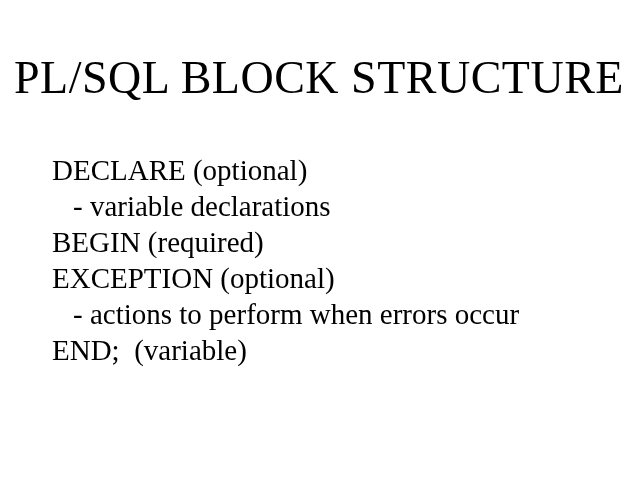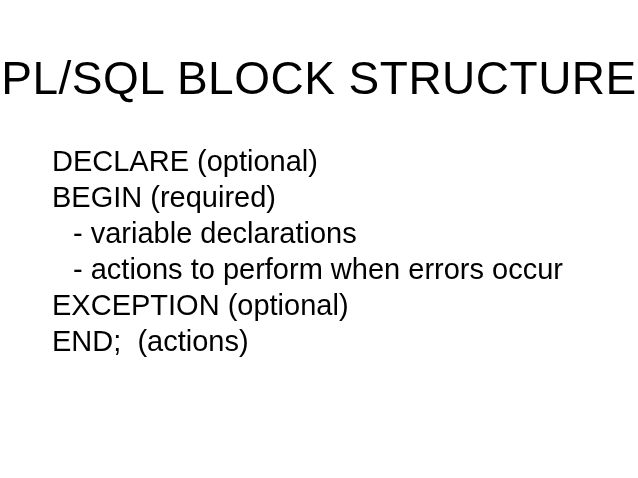--- a/index.html
+++ b/index.html
@@ -6,39 +6,39 @@
     margin: 0;
     padding: 0;
     background: #ffffff;
   }
   .slide {
     position: relative;
     width: 638px;
     height: 377px;
     background: #ffffff;
     color: #000000;
-    font-family: Liberation Sans, sans-serif;
+    font-family: Liberation Serif, serif;
     overflow: hidden;
   }
   .slide-title {
     position: absolute;
     top: 53px;
     left: 0;
     width: 100%;
     margin: 0;
     text-align: center;
     font-size: 46px;
     font-weight: 400;
     letter-spacing: 0.5px;
     line-height: 1.1;
     white-space: pre-wrap;
   }
   .slide-body {
     position: absolute;
-    top: 143px;
+    top: 152px;
     left: 52px;
     right: 10px;
   }
   .body-line {
     font-size: 29px;
     line-height: 36px;
     font-weight: 400;
     white-space: pre-wrap;
   }
   .indent-0 { padding-left: 0; }
@@ -46,19 +46,19 @@
   .indent-2 { padding-left: 14px; }
 </style>
 </head>
 <body>
 
 <div class="slide">
   <h1 class="slide-title">PL/SQL BLOCK STRUCTURE</h1>
 
   <div class="slide-body">
     <div class="body-line indent-0">DECLARE (optional)</div>
+    <div class="body-line indent-1">- variable declarations</div>
     <div class="body-line indent-0">BEGIN (required)</div>
-    <div class="body-line indent-1">- variable declarations</div>
+    <div class="body-line indent-0">EXCEPTION (optional)</div>
     <div class="body-line indent-1">- actions to perform when errors occur</div>
-    <div class="body-line indent-0">EXCEPTION (optional)</div>
-    <div class="body-line indent-0">END;  (actions)</div>
+    <div class="body-line indent-0">END;  (variable)</div>
   </div>
 </div>
 
 </body></html>

